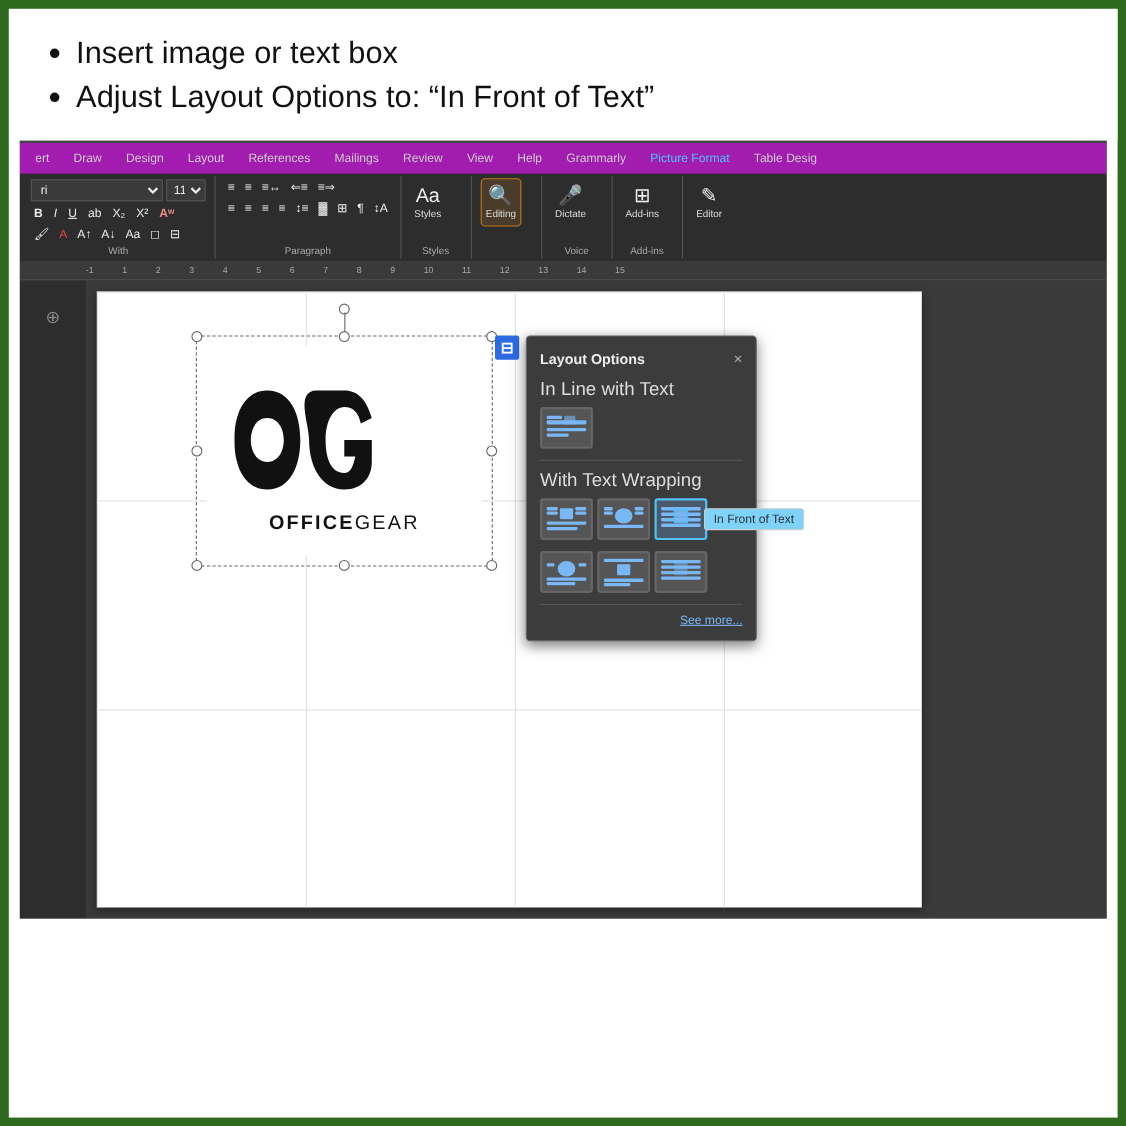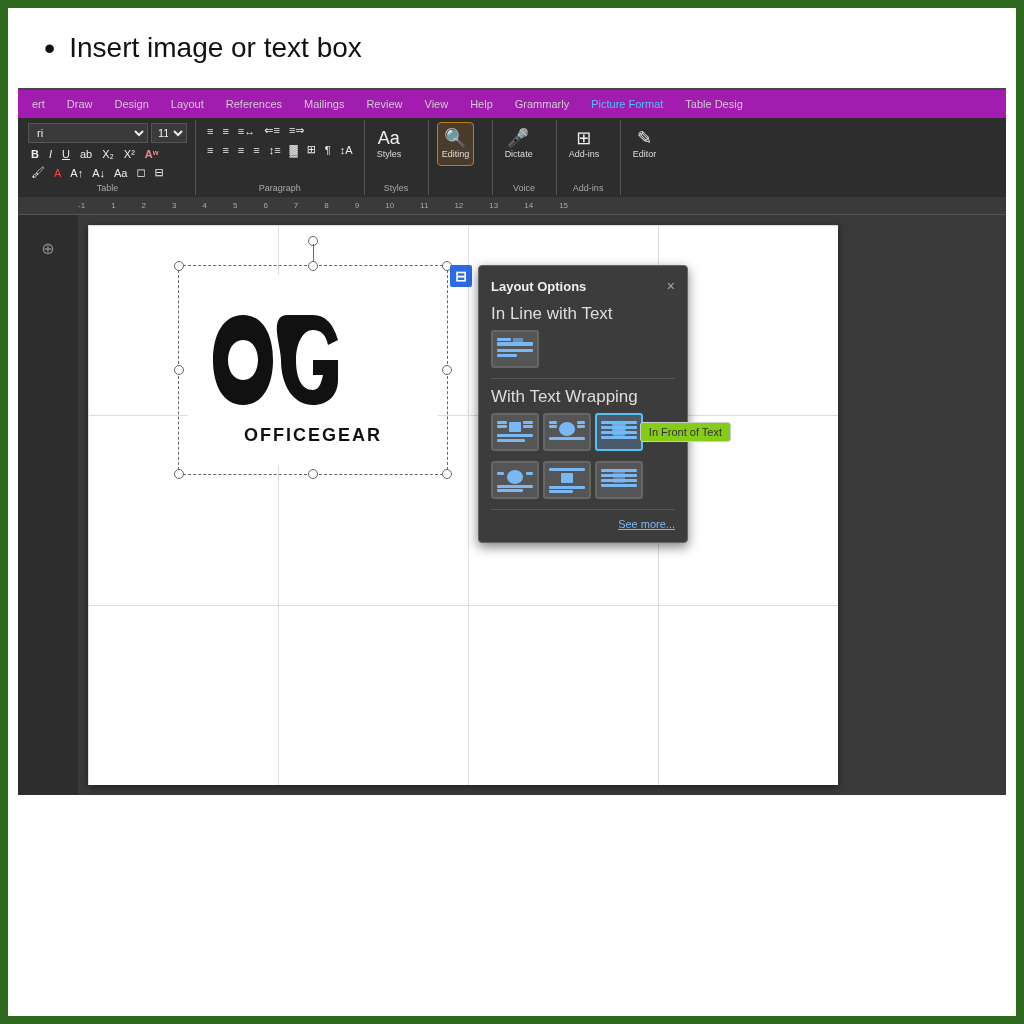--- a/index.html
+++ b/index.html
@@ -440,38 +440,41 @@
       display: block;
       margin-top: 2px;
     }
 
     
     .tooltip {
       position: absolute;
       right: -90px;
       top: 50%;
       transform: translateY(-50%);
-      background: #84cc16;
+      background: #7dd3fc;
       border: 1px solid #ccc;
       border-radius: 3px;
       padding: 3px 8px;
       font-size: 11px;
       color: #333;
       white-space: nowrap;
       z-index: 20;
       pointer-events: none;
     }
   </style>
 </head>
 <body>
 
 <div class="instructions">
   <ul>
     <li>
       <span>Insert image or text box</span>
+    </li>
+    <li>
+      <span>Adjust Layout Options to: “In Front of Text”</span>
     </li>
   </ul>
 </div>
 
 <div class="word-container">
 
   <div class="ribbon-tabs">
     <span class="ribbon-tab">ert</span>
     <span class="ribbon-tab">Draw</span>
     <span class="ribbon-tab">Design</span>
@@ -508,21 +511,21 @@
       </div>
       <div class="ribbon-row" style="margin-top:2px;">
         <button class="ribbon-btn-sm">🖌</button>
         <button class="ribbon-btn-sm" style="color:#e44;">A</button>
         <button class="ribbon-btn-sm">A↑</button>
         <button class="ribbon-btn-sm">A↓</button>
         <button class="ribbon-btn-sm">Aa</button>
         <button class="ribbon-btn-sm">◻</button>
         <button class="ribbon-btn-sm">⊟</button>
       </div>
-      <span class="ribbon-group-label">Table</span>
+      <span class="ribbon-group-label">With</span>
     </div>
 
     <div class="ribbon-group">
       <div class="ribbon-row">
         <button class="ribbon-btn-sm">≡</button>
         <button class="ribbon-btn-sm">≡</button>
         <button class="ribbon-btn-sm">≡↔</button>
         <button class="ribbon-btn-sm">⇐≡</button>
         <button class="ribbon-btn-sm">≡⇒</button>
       </div>
@@ -652,21 +655,21 @@
                      L 110 80
                      C 108 90, 105 95, 100 95
                      C 88 95, 83 82, 83 65
                      C 83 48, 90 35, 100 35
                      C 108 35, 113 40, 115 50
                      L 125 45
                      C 120 28, 112 20, 100 20
                      C 88 20, 75 20, 75 20 Z" fill="#111"></path>
           </svg>
           <div class="logo-text">
-            <span>Office</span><span style="font-weight:700;">Gear</span>
+            <span>Office</span><span style="font-weight:400;">Gear</span>
           </div>
         </div>
 
         <div class="layout-options-panel">
 
           <div class="panel-header">
             <span class="panel-title">Layout Options</span>
             <button class="panel-close">×</button>
           </div>
 

